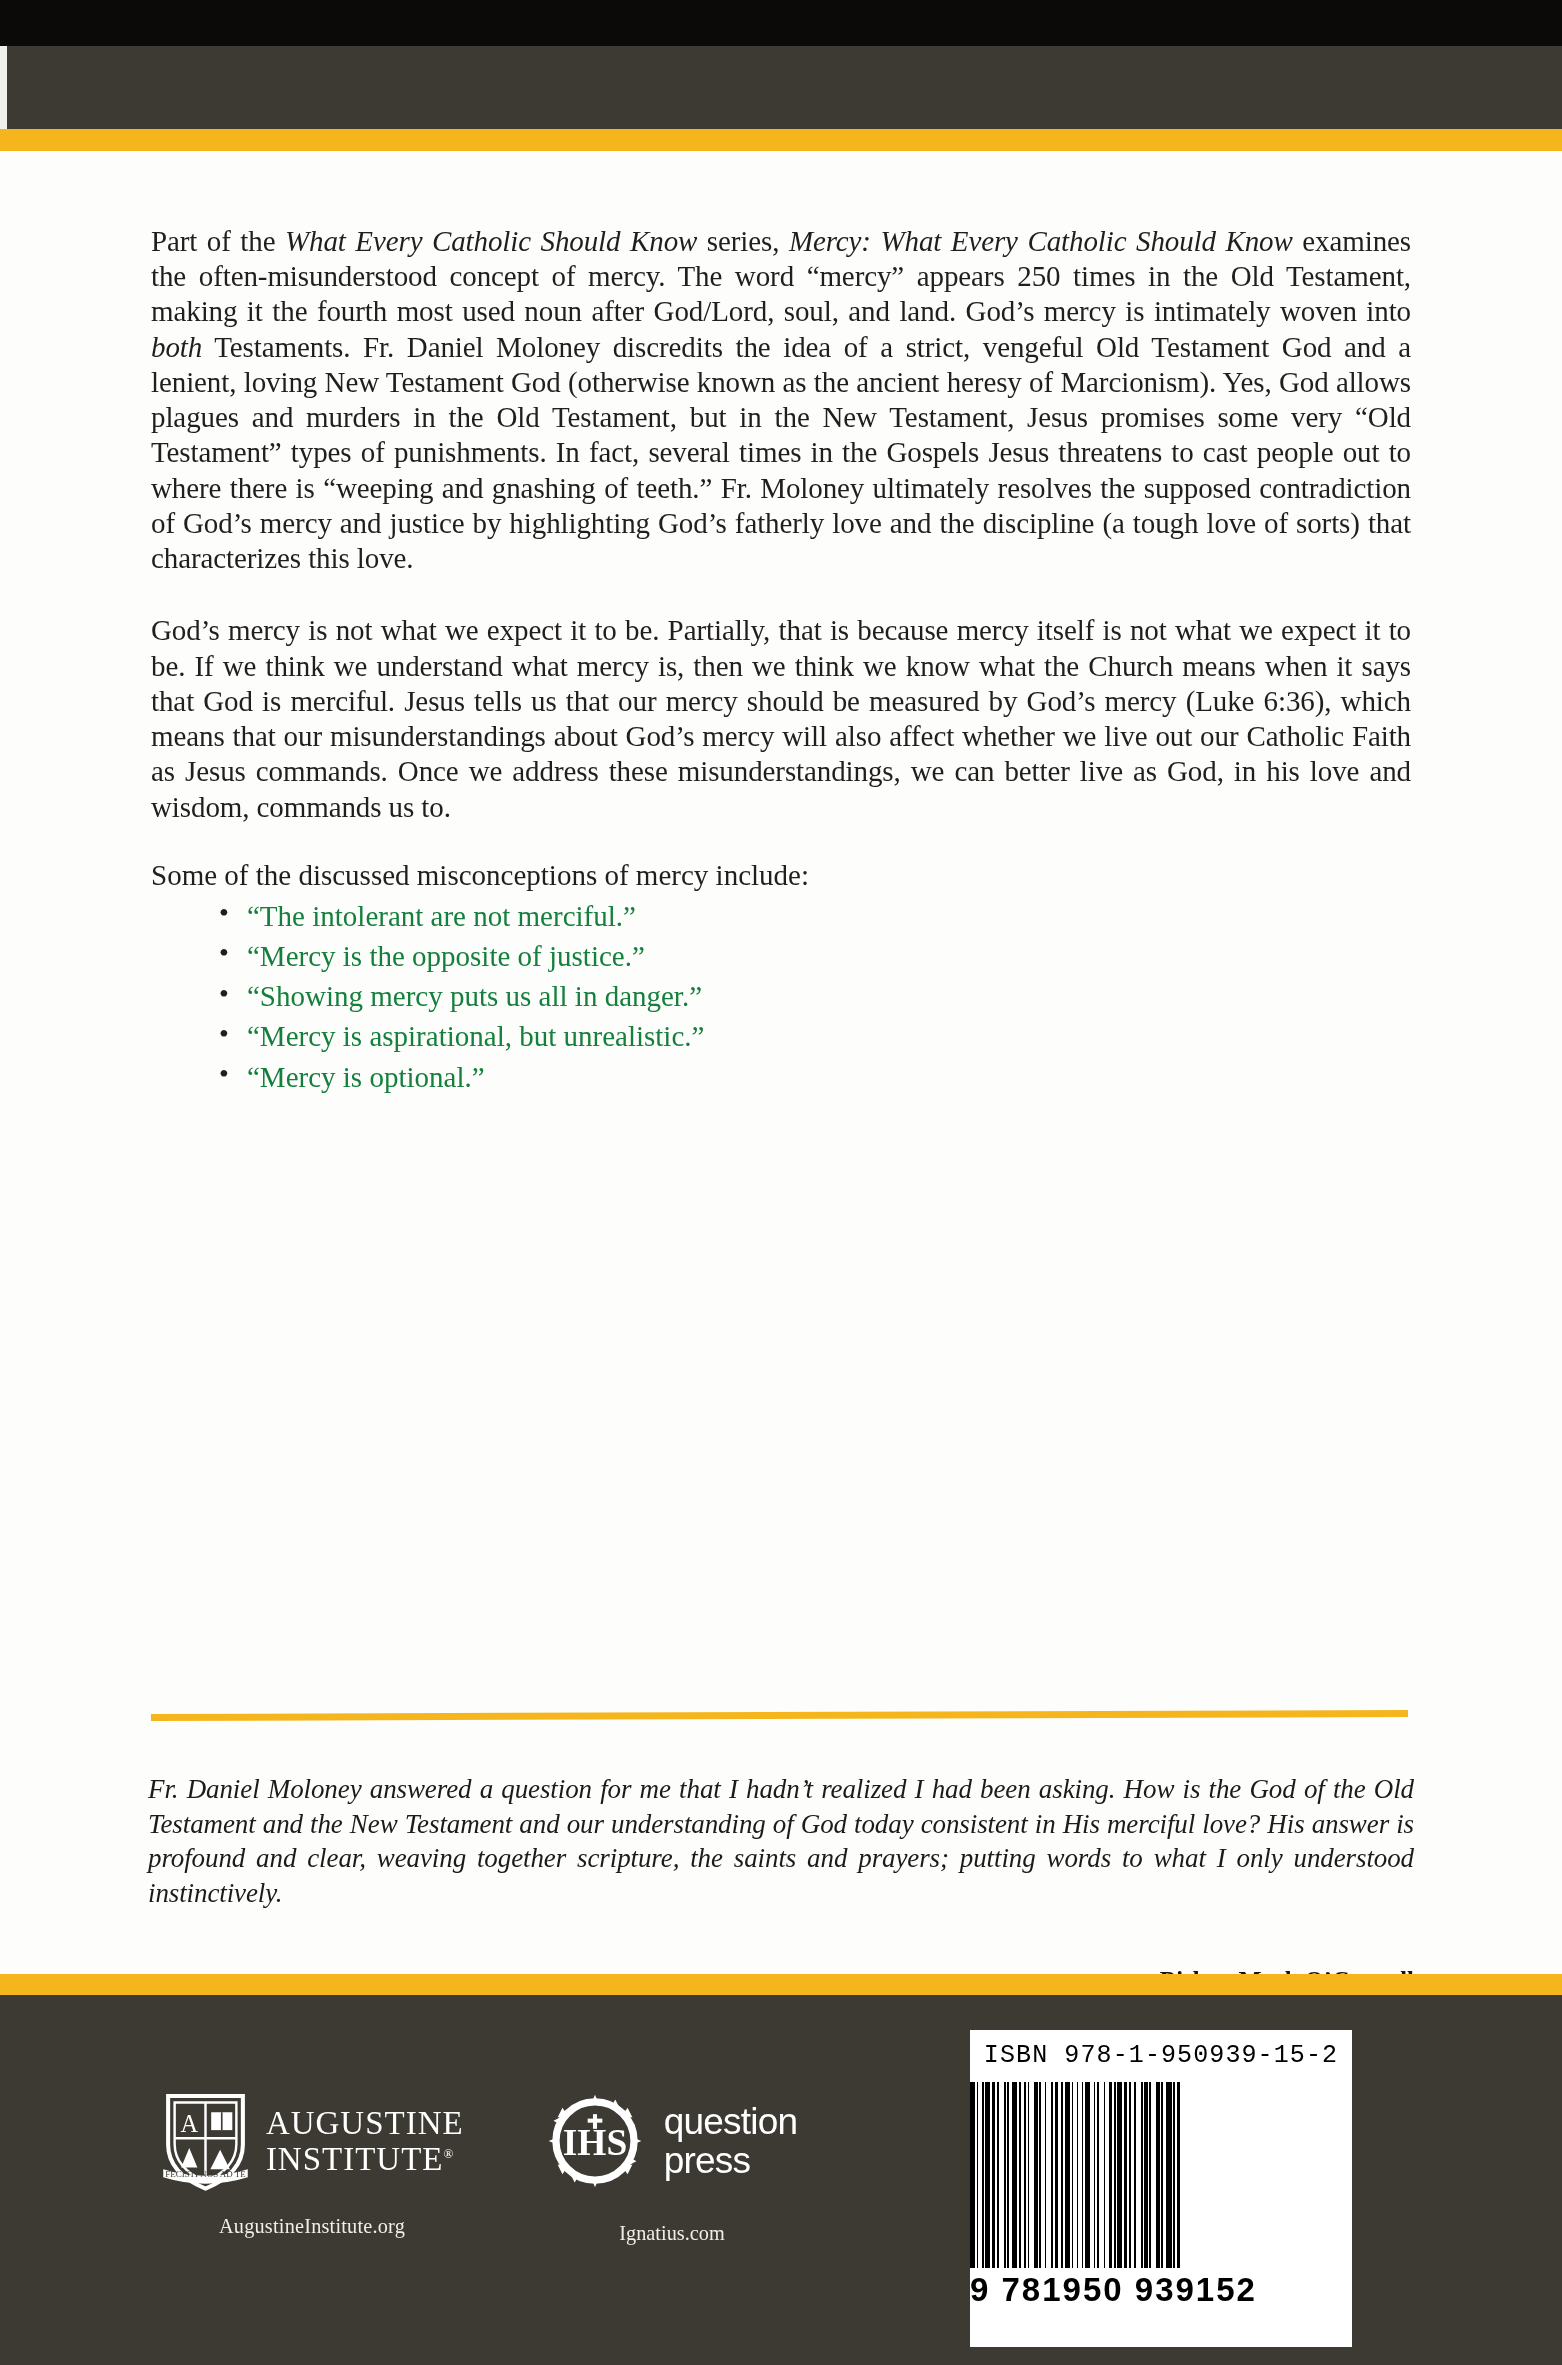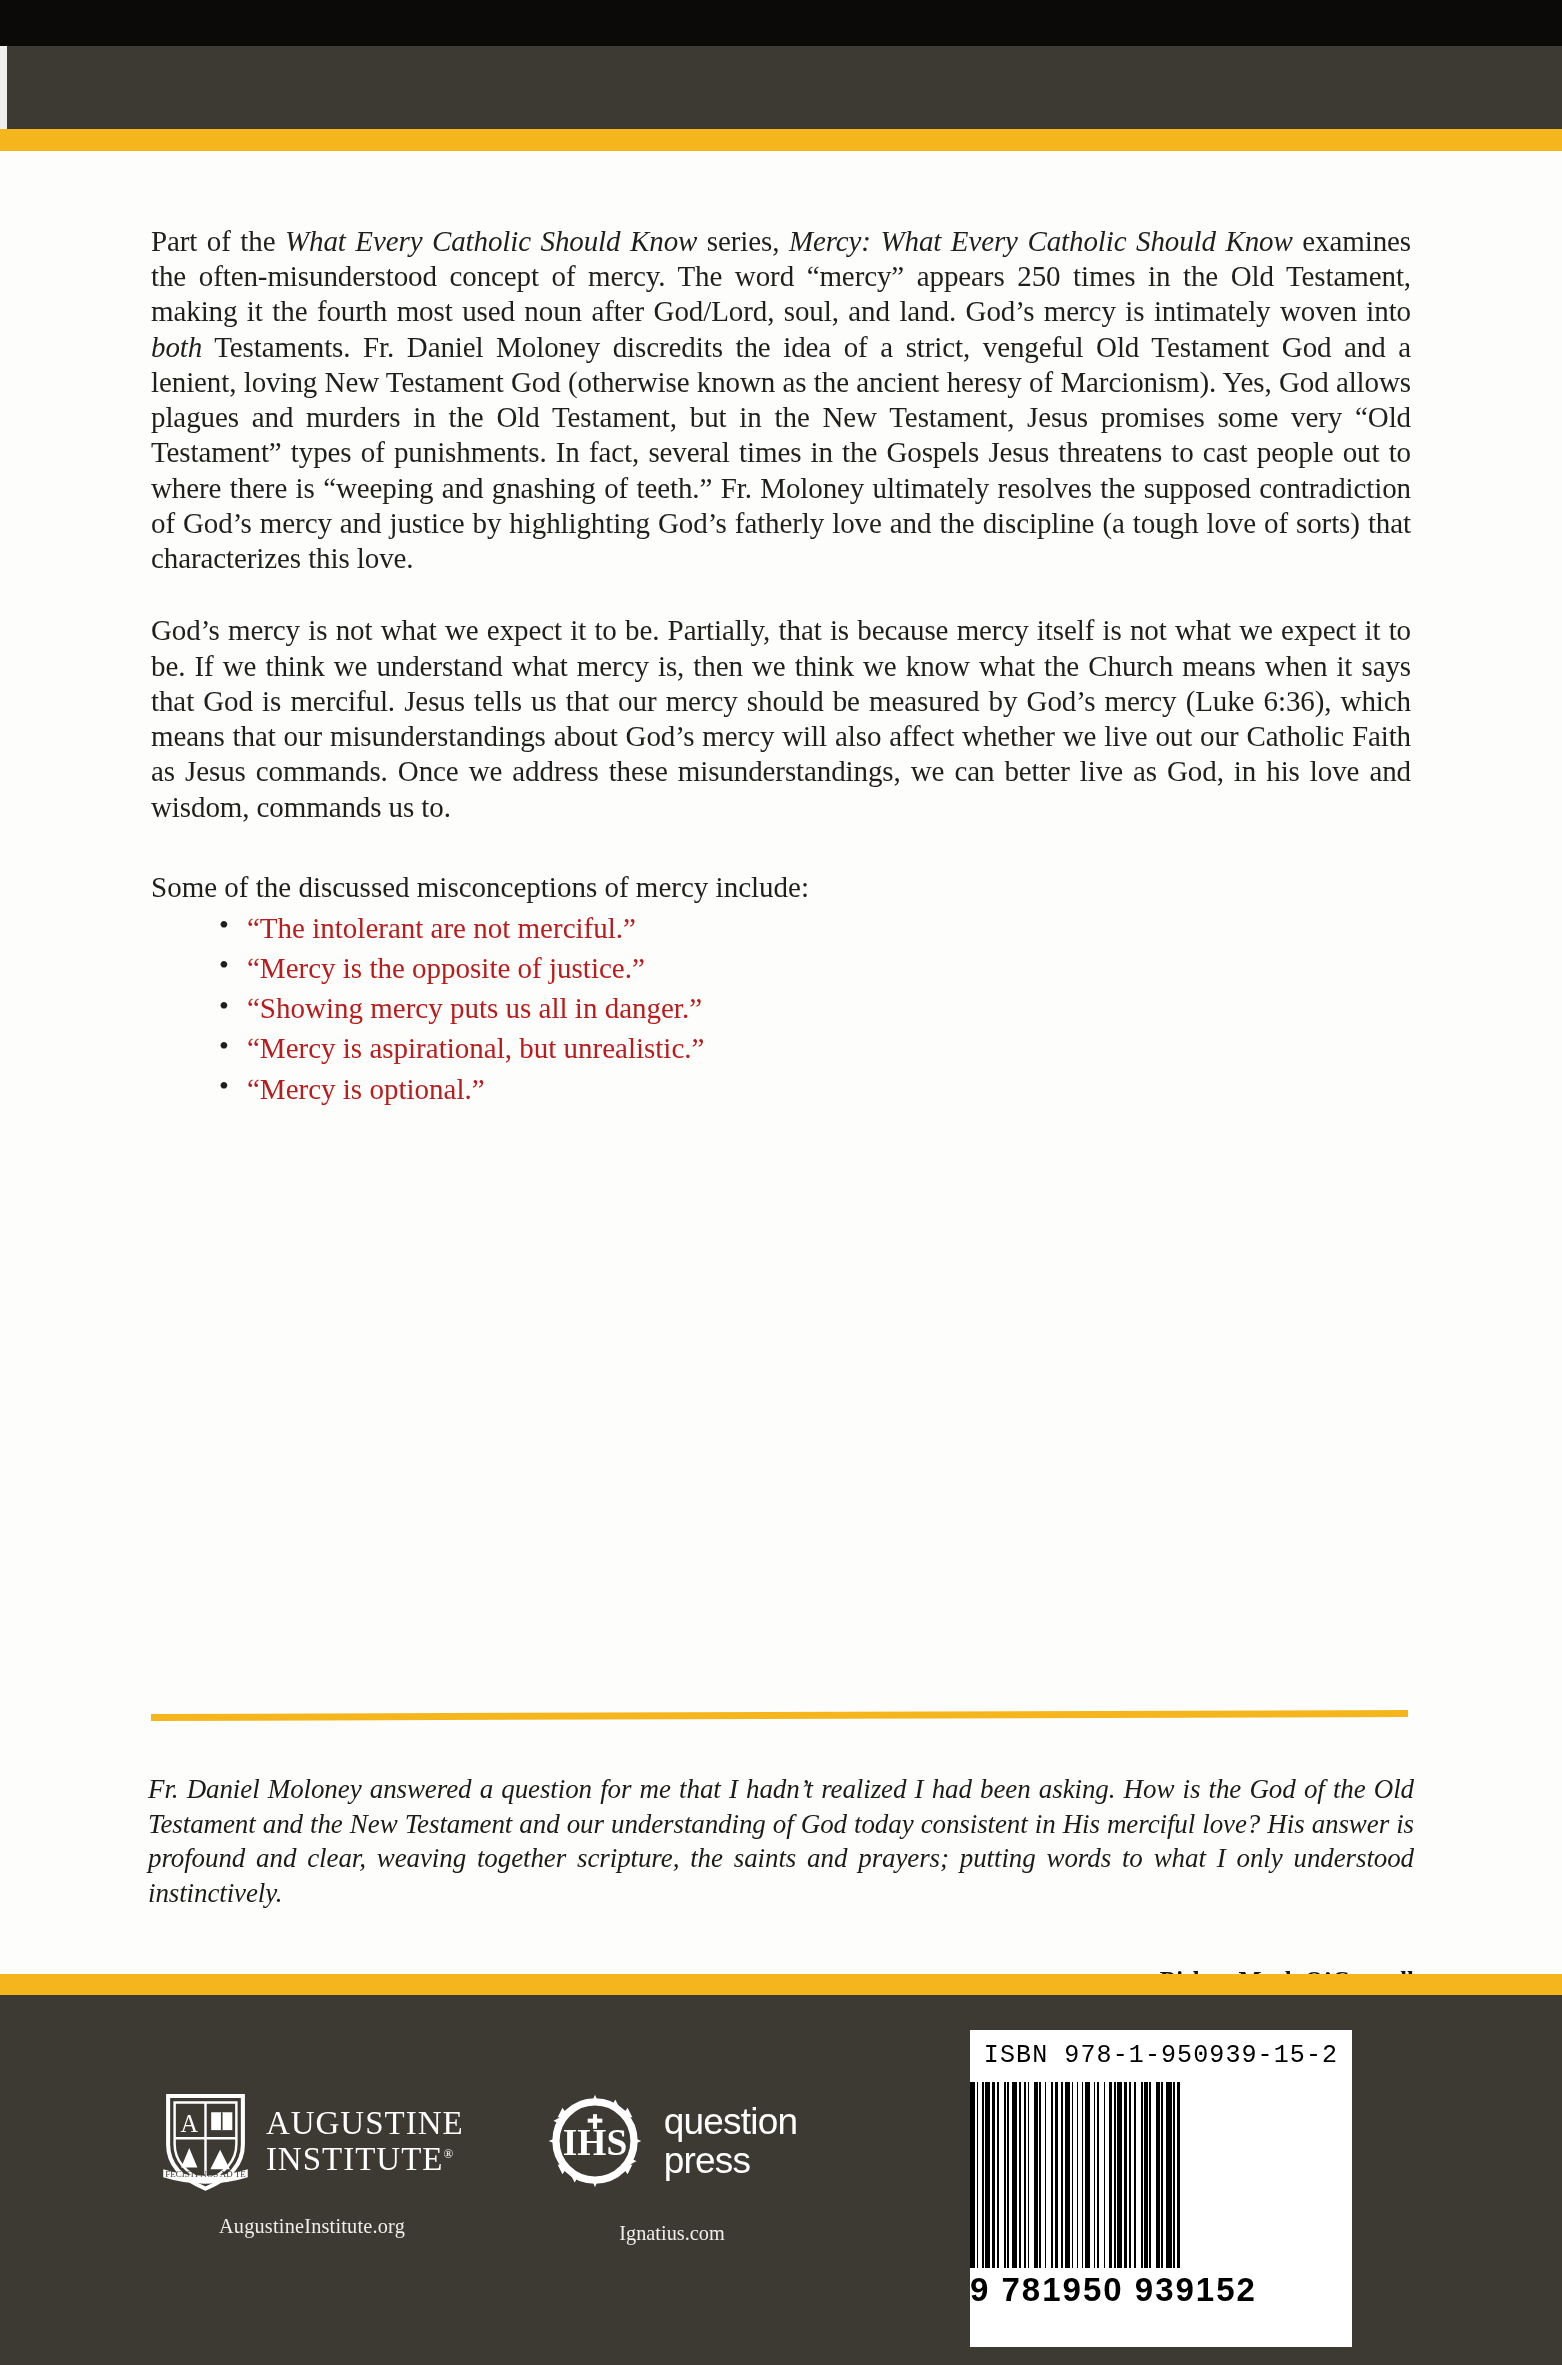--- a/index.html
+++ b/index.html
@@ -69,40 +69,40 @@
   }
 
   p.blurb {
     margin: 0 0 37px 0;
     font-size: 29px;
     line-height: 1.215;
     color: #211f1c;
     text-align: justify;
     letter-spacing: -0.1px;
   }
-  p.blurb.last { margin-bottom: 45px; }
+  p.blurb.last { margin-bottom: 33px; }
   p.blurb i { font-style: italic; }
 
   .misc-intro {
     margin: 0 0 4.9px 0;
     font-size: 29px;
     line-height: 1.215;
     color: #211f1c;
   }
 
   ul.misconceptions {
     margin: 0;
     padding: 0 0 0 63px;
     list-style: none;
   }
   ul.misconceptions li {
     position: relative;
     font-size: 29px;
     line-height: 1.245;
-    color: #b91c1c;
+    color: #15803d;
     padding-left: 33px;
     margin-bottom: 4.1px;
   }
   ul.misconceptions li:before {
     content: "\2022";
     position: absolute;
     left: 4.9px;
     top: -1.6px;
     font-size: 28px;
     color: #211f1c;

